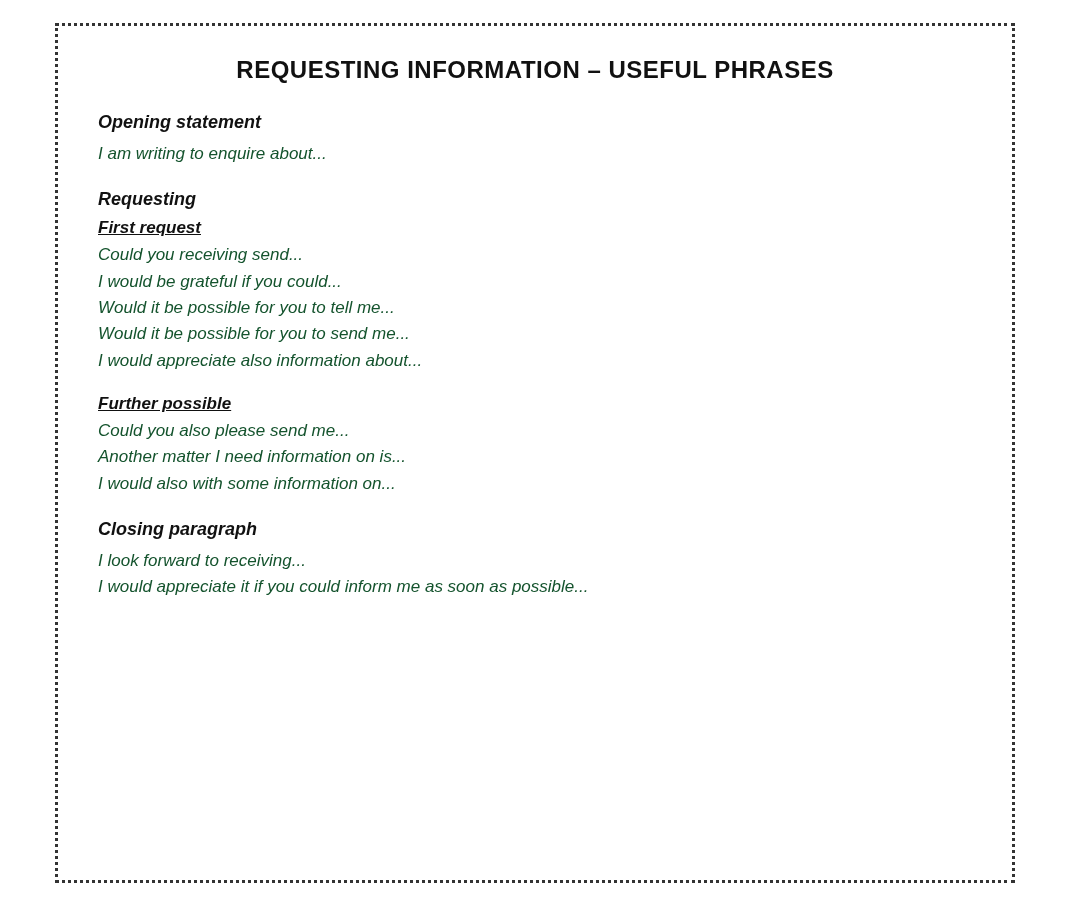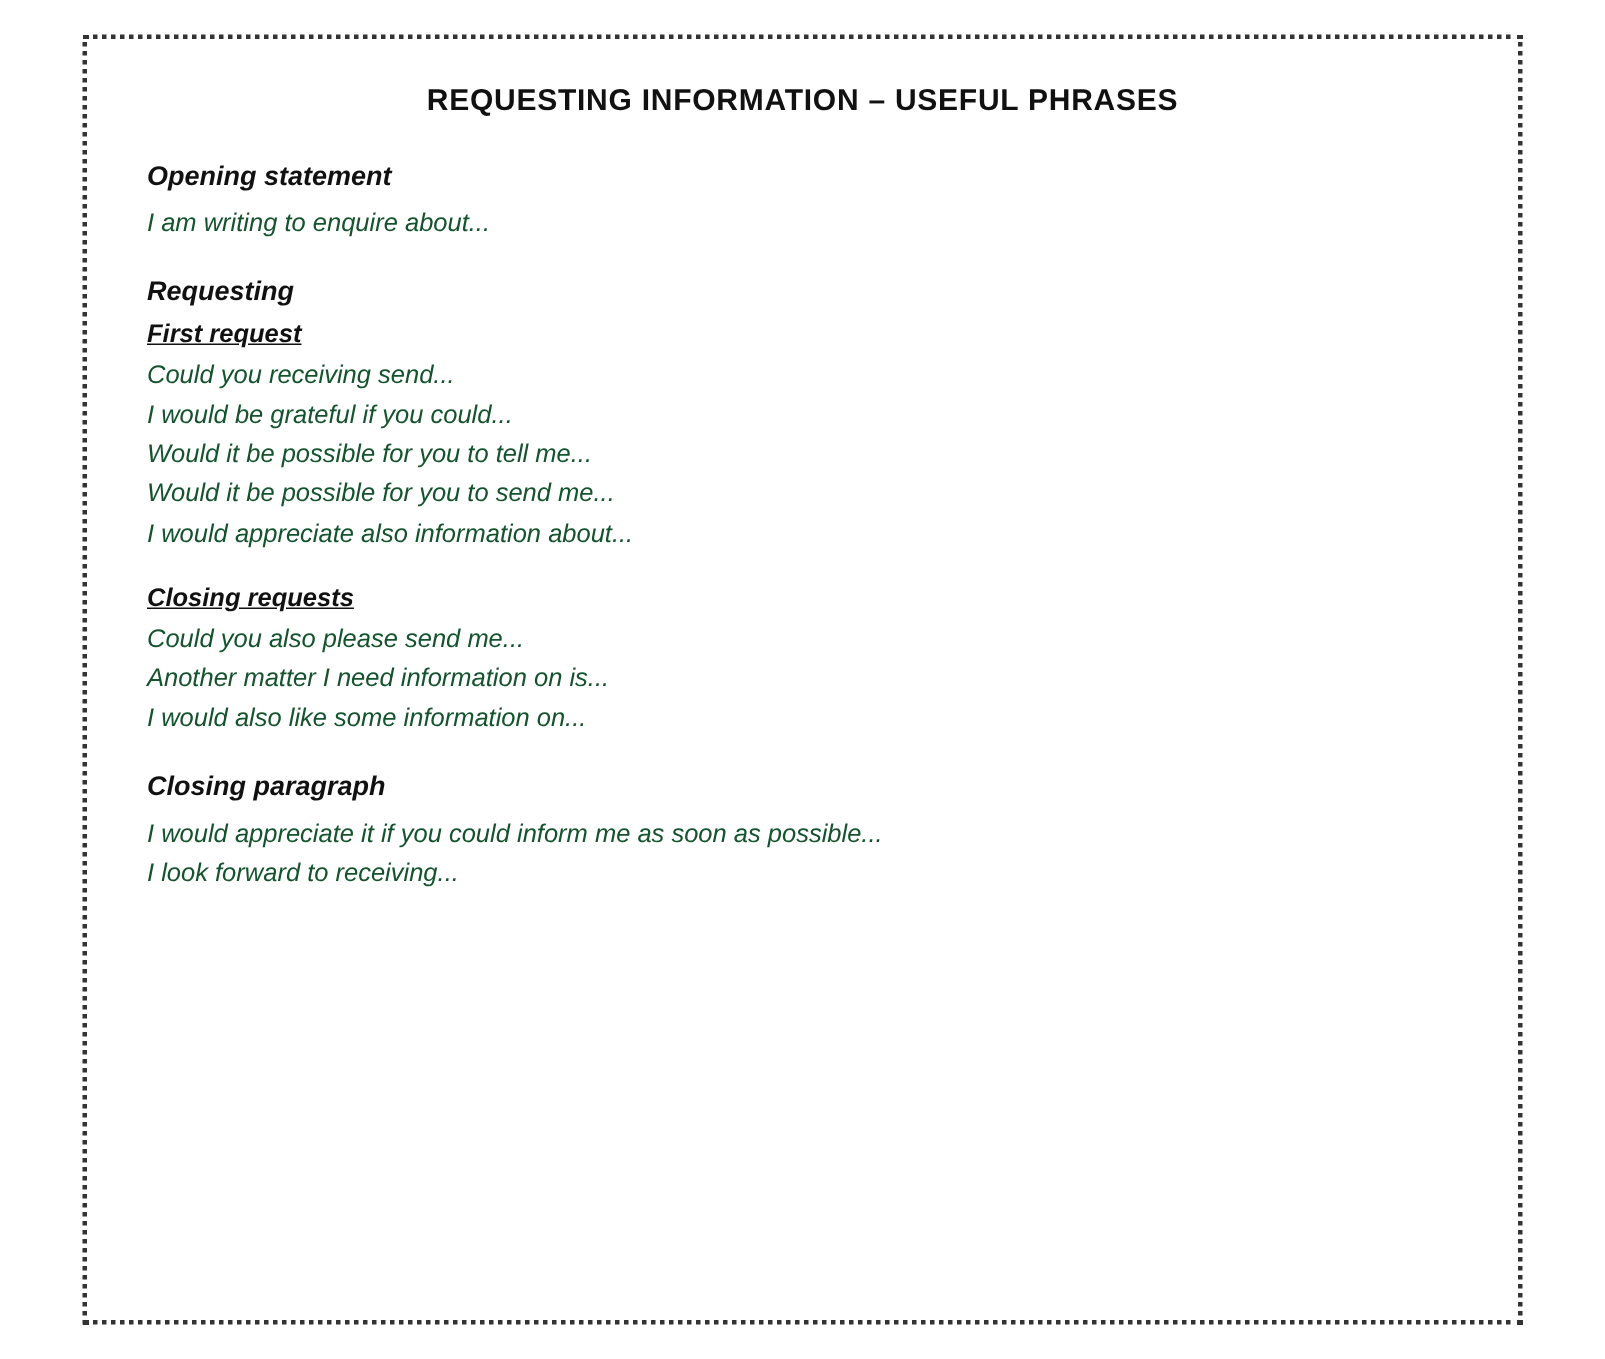--- a/index.html
+++ b/index.html
@@ -21,21 +21,21 @@
     .card {
       width: 960px;
       min-height: 860px;
       border: 3px dotted #333;
       padding: 30px 40px 36px 40px;
       background: #fff;
     }
 
     .main-title {
       text-align: center;
-      font-size: 20px;
+      font-size: 24px;
       font-weight: bold;
       font-style: normal;
       font-family: Arial, sans-serif;
       letter-spacing: 0.5px;
       margin-bottom: 28px;
       color: #111;
     }
 
     .section {
       margin-bottom: 22px;
@@ -92,26 +92,26 @@
     <div class="sub-section">
       <div class="sub-heading">First request</div>
       <div class="phrase">Could you receiving send...</div>
       <div class="phrase">I would be grateful if you could...</div>
       <div class="phrase">Would it be possible for you to tell me...</div>
       <div class="phrase">Would it be possible for you to send me...</div>
       <div class="phrase">I would appreciate also information about...</div>
     </div>
 
     <div class="sub-section">
-      <div class="sub-heading">Closing requests</div>
+      <div class="sub-heading">Further possible</div>
       <div class="phrase">Could you also please send me...</div>
       <div class="phrase">Another matter I need information on is...</div>
-      <div class="phrase">I would also like some information on...</div>
+      <div class="phrase">I would also with some information on...</div>
     </div>
   </div>
 
   <div class="section">
     <div class="section-heading">Closing paragraph</div>
+    <div class="phrase">I look forward to receiving...</div>
     <div class="phrase">I would appreciate it if you could inform me as soon as possible...</div>
-    <div class="phrase">I look forward to receiving...</div>
   </div>
 
 </div>
 
 </body></html>

